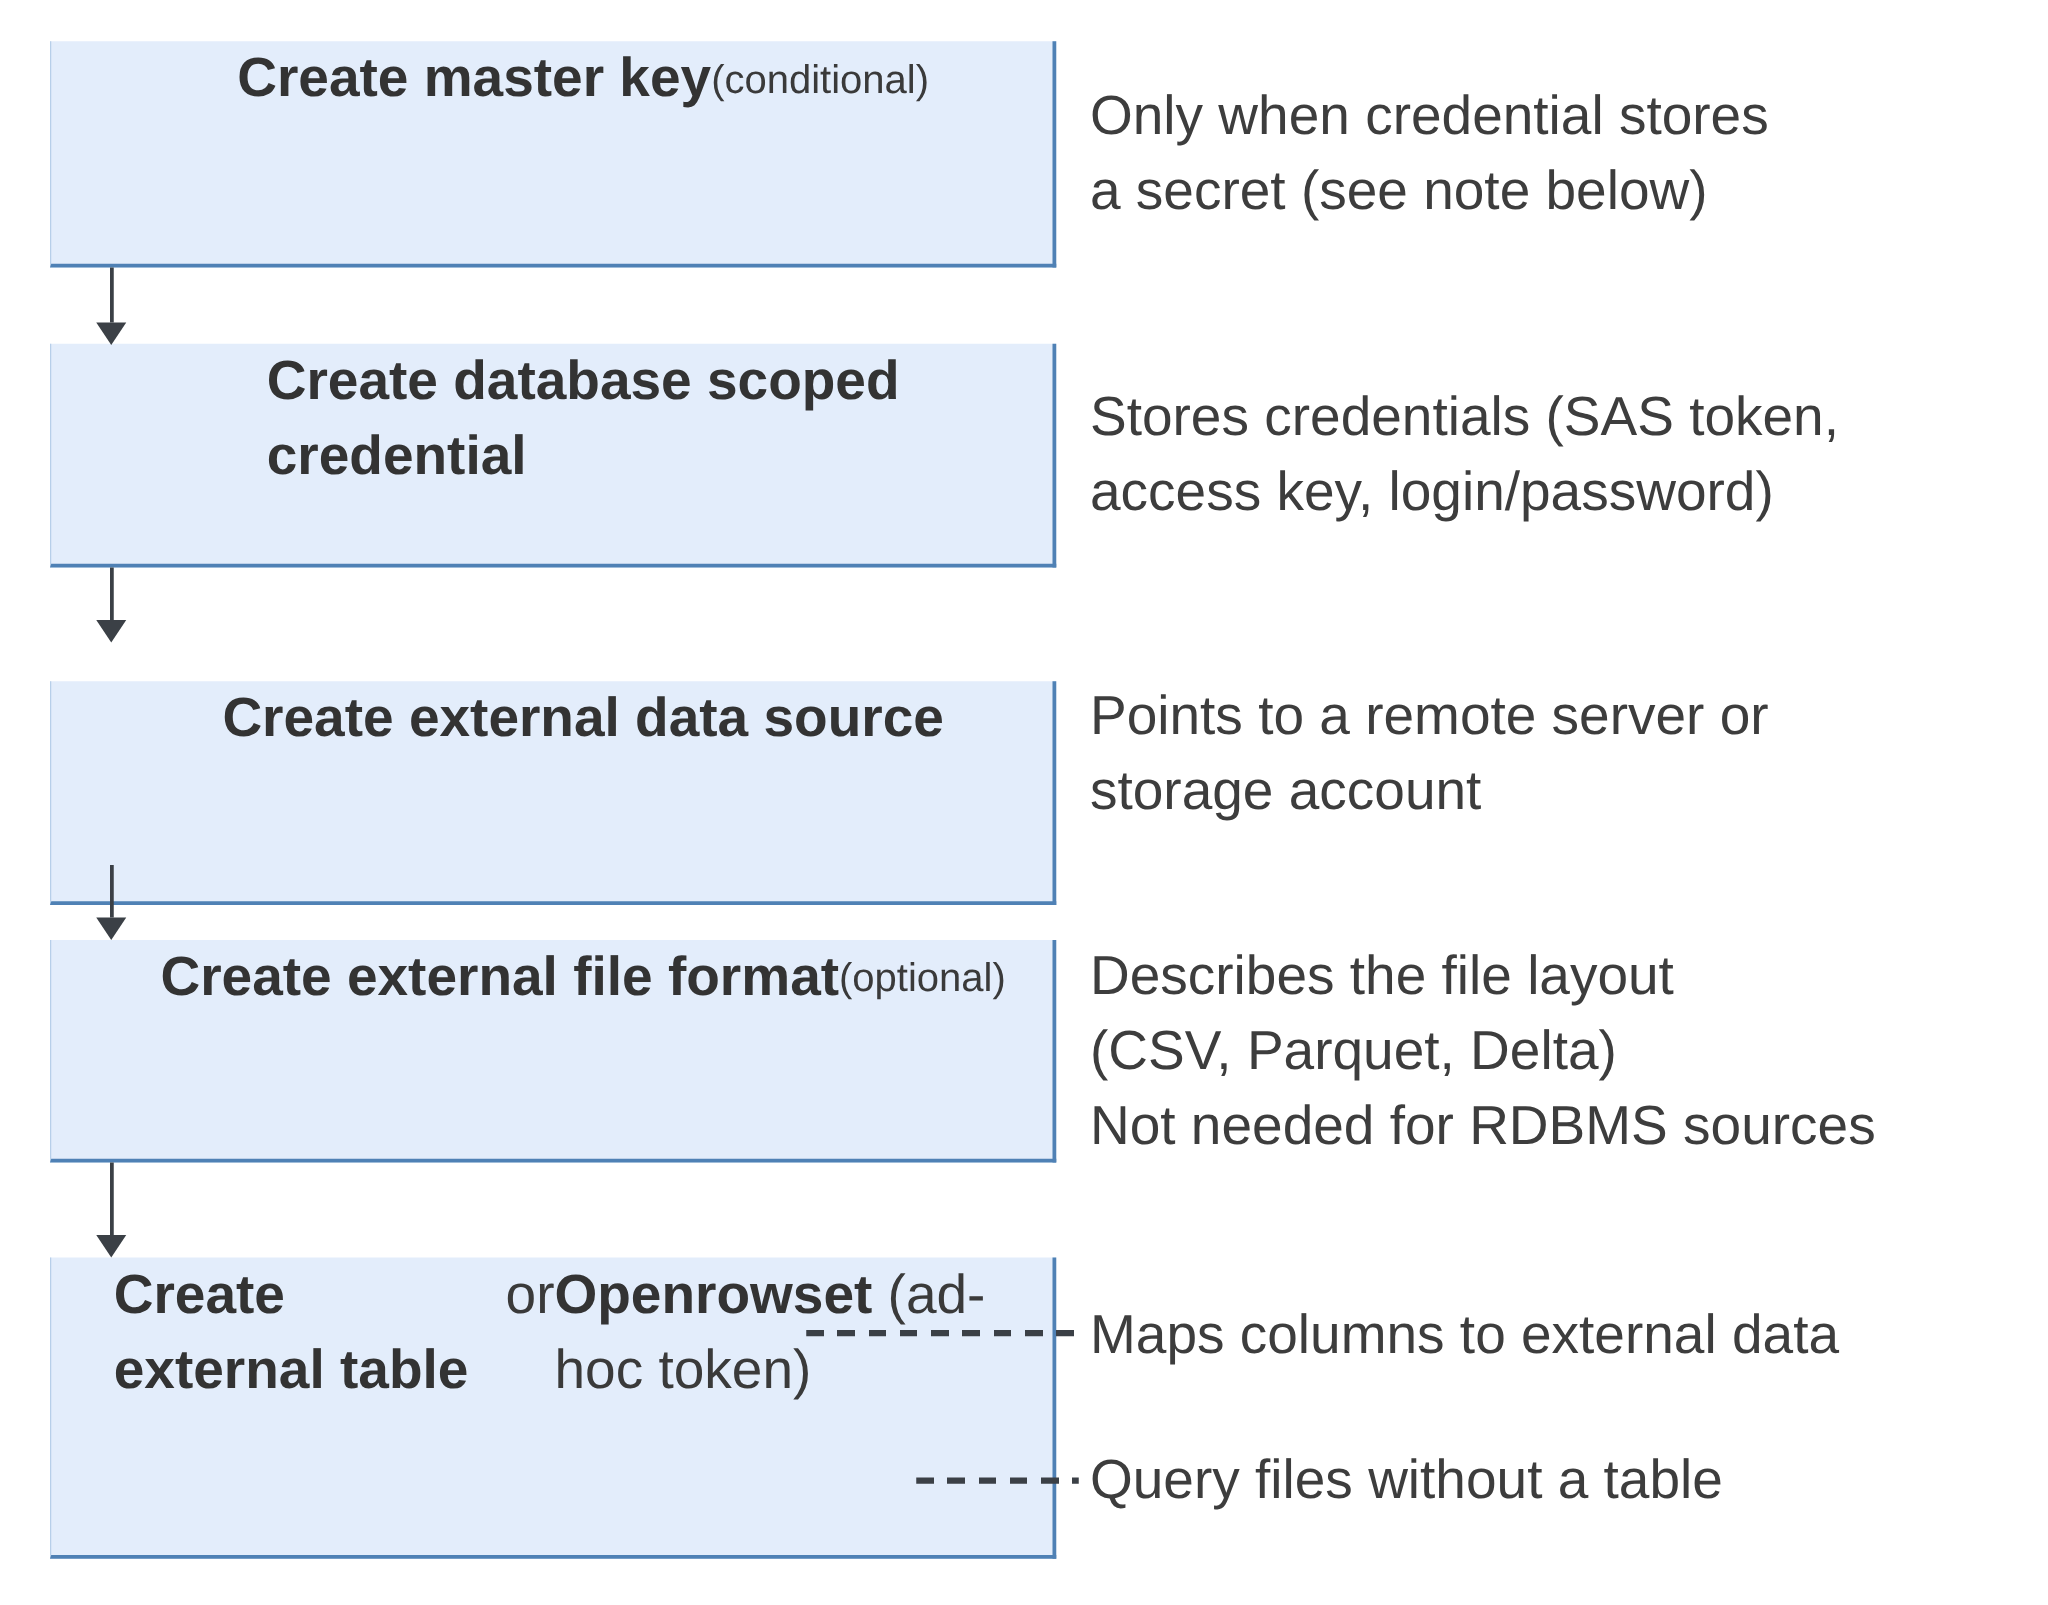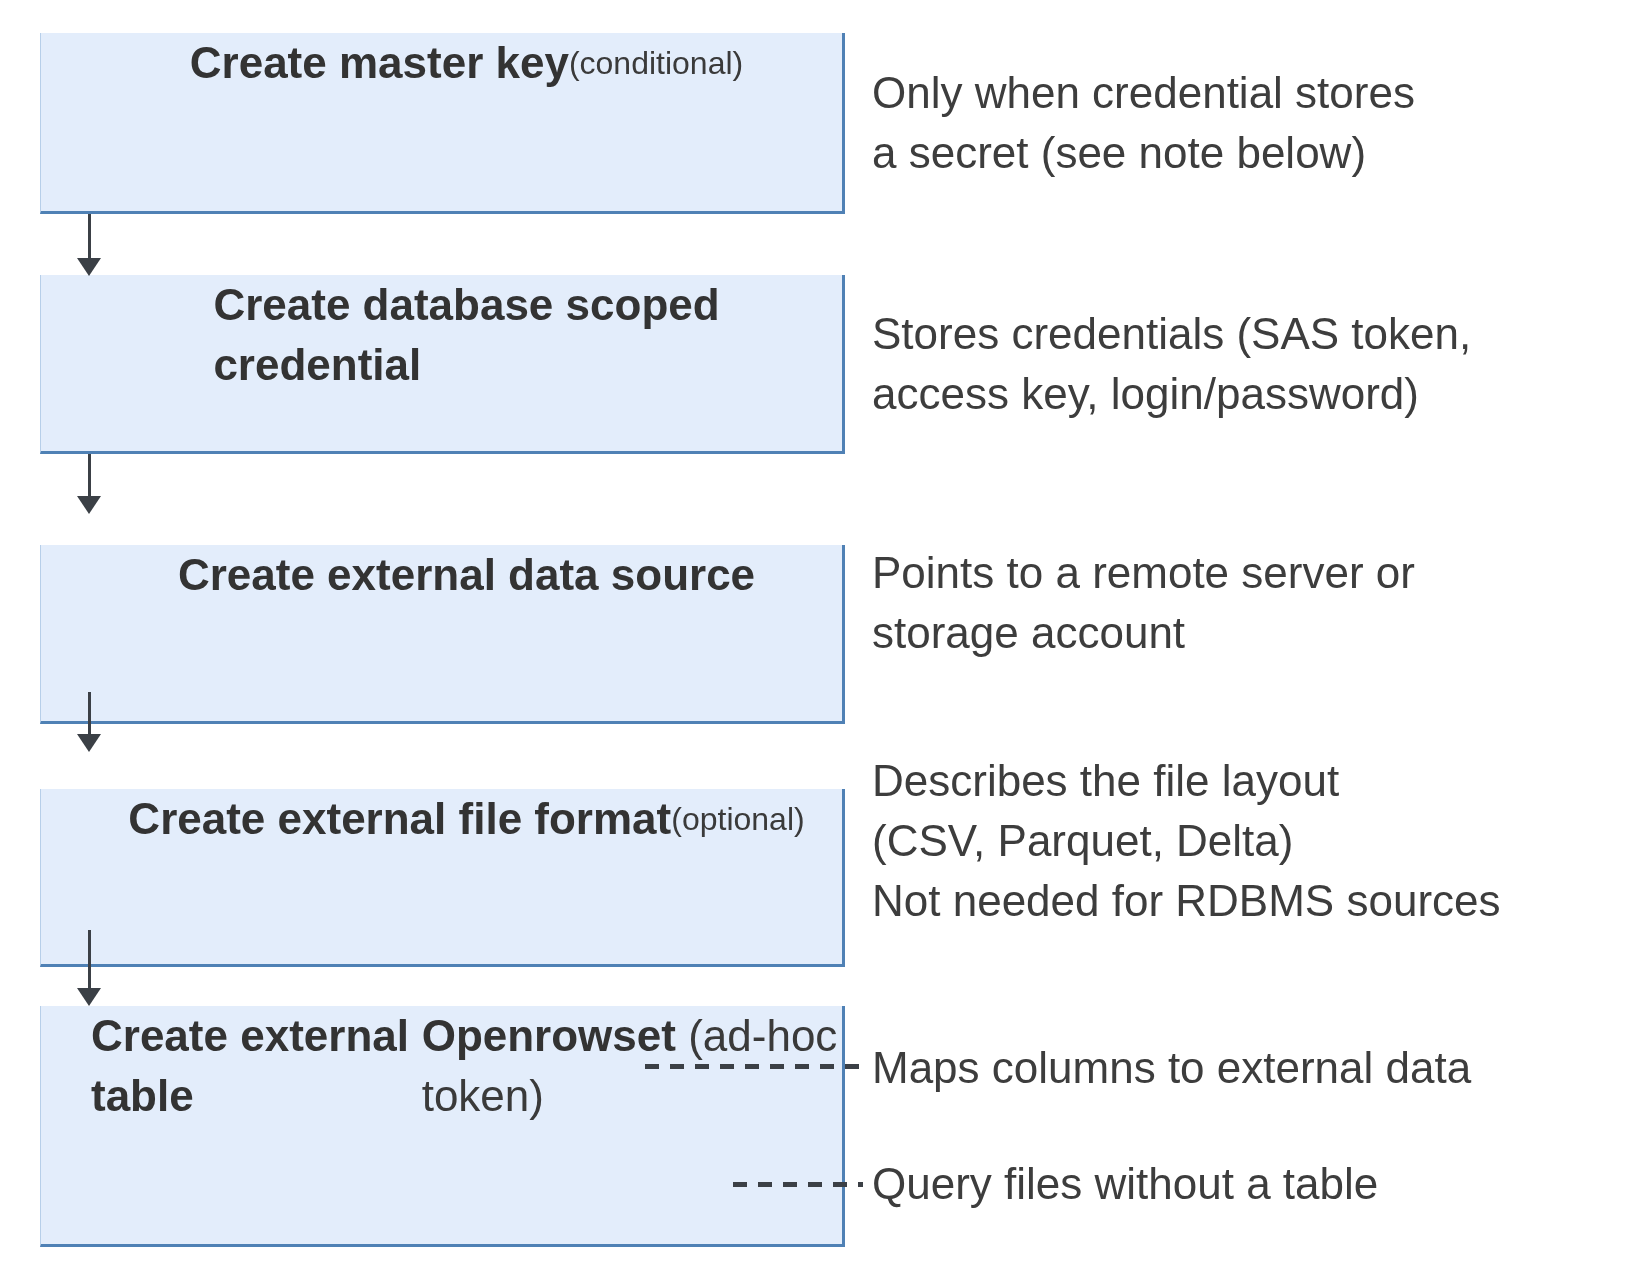--- a/index.html
+++ b/index.html
@@ -72,21 +72,21 @@
   }
   .dashed-line{
     position:absolute;
     height:5px;
     background:repeating-linear-gradient(90deg,#3b4046 0 14px,transparent 14px 25px);
     z-index:2;
   }
   #box1{top:33px;height:181px;}
   #box2{top:275px;height:179px;}
   #box3{top:513px;height:179px;margin-top:32px;}
-  #box4{top:752px;height:178px;margin-top:37px;}
+  #box4{top:752px;height:178px;}
   #box5{top:1006px;height:241px;}
   #arrow1{top:214px;height:44px;}
   #arrow2{top:454px;height:42px;}
   #arrow3{top:692px;height:42px;}
   #arrow4{top:930px;height:58px;}
   #note1{top:63px;}
   #note2{top:304px;}
   #note3{top:543px;}
   #note4{top:751px;}
   #note5a{top:1038px;}
@@ -116,20 +116,23 @@
   <div class="step-box" id="box4">
     <div class="step-title">Create external file format</div>
     <div class="step-subtitle">(optional)</div>
   </div>
 
   <div class="step-box" id="box5">
     <div class="box-line">
       <span class="bold">Create external table</span>
     </div>
     <div class="box-line">
+      <span class="regular">or</span>
+    </div>
+    <div class="box-line">
       <span class="bold">Openrowset</span><span class="regular"> (ad-hoc token)</span>
     </div>
   </div>
 
   <div class="flow-arrow" id="arrow1"></div>
   <div class="flow-arrow" id="arrow2"></div>
   <div class="flow-arrow" id="arrow3"></div>
   <div class="flow-arrow" id="arrow4"></div>
 
   <div class="note" id="note1">Only when credential stores

